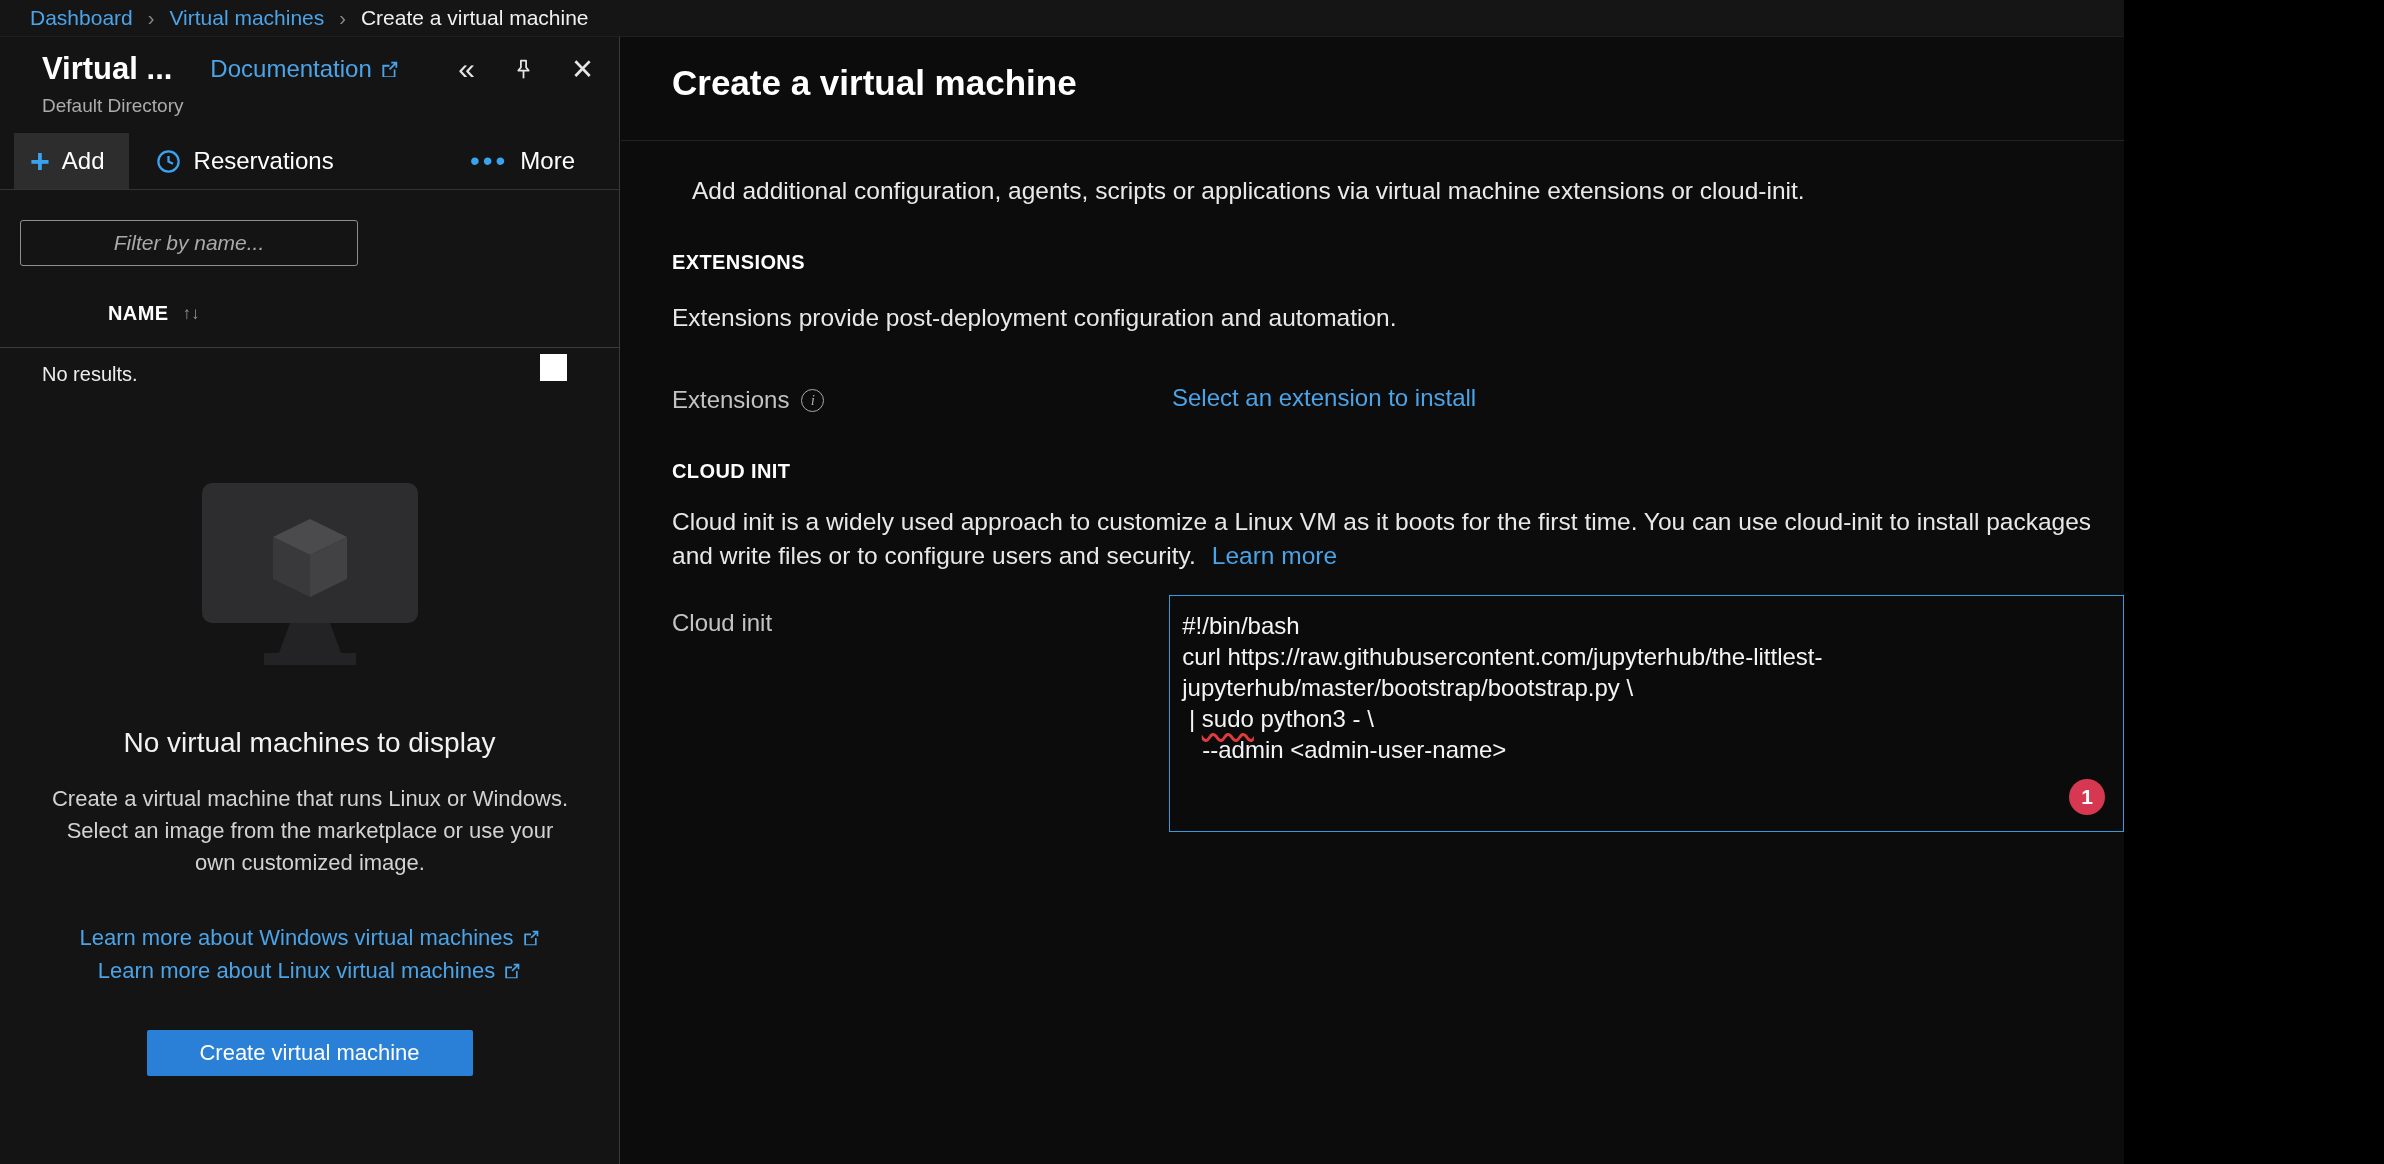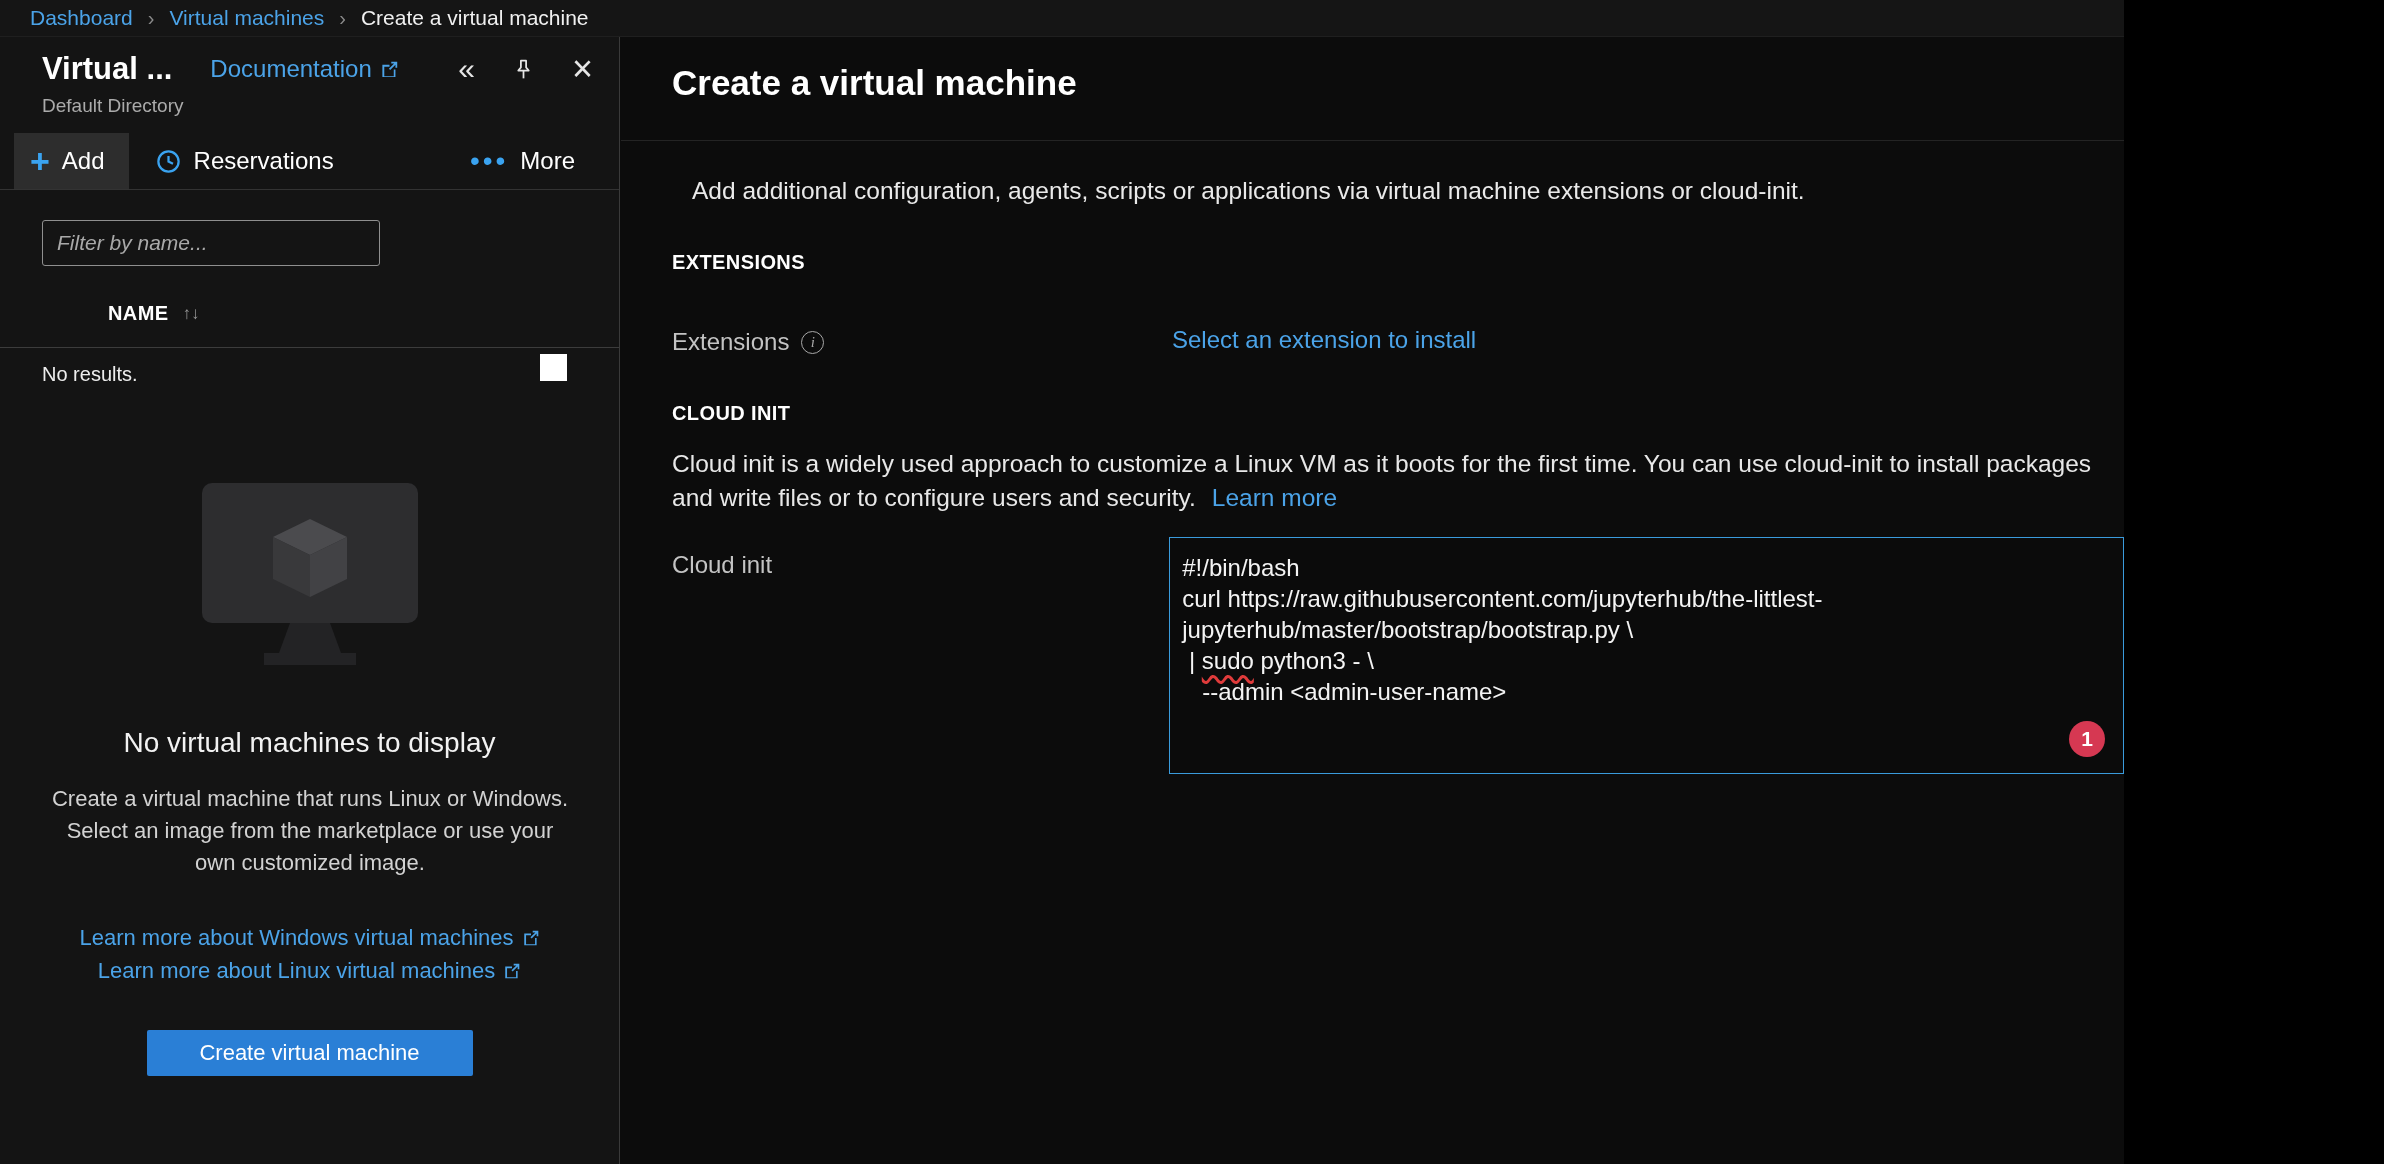--- a/index.html
+++ b/index.html
@@ -46,24 +46,25 @@
   }
   .tb-add { margin-left:14px; background:#2d2d2d; display:flex; align-items:center;
             gap:12px; padding:0 24px 0 16px; }
   .plus { color:#3aa3f0; font-size:34px; font-weight:bold; line-height:0.9; }
   .tb-label { font-size:24px; color:#fff; }
   .tb-item { margin-left:26px; display:flex; align-items:center; gap:12px; }
   .tb-more { display:flex; align-items:center; gap:12px; }
   .dots { color:#3aa3f0; font-size:28px; letter-spacing:3px; line-height:1; }
 
   .sb-filter {
-    margin:30px 0 0 42px; width:338px; height:46px;
+    margin:30px 0 0 20px; width:338px; height:46px;
     background:transparent; border:1px solid #8f8f8f; border-radius:3px;
     color:#ddd; font-size:21px; padding:18px 14px; outline:none;
     font-family:"Liberation Sans", sans-serif;
+    text-align:center;
   }
   .sb-filter::placeholder { font-style:italic; color:#a9a9a9; }
 
   .sb-listheader { margin-top:36px; padding-left:100px; display:flex; align-items:center; gap:14px; }
   .colname { font-size:20px; font-weight:bold; letter-spacing:0.4px; color:#fff;margin-left:8px; }
   .sort { color:#979797; font-size:17px; }
   .sb-divider { margin-top:22px; border-bottom:1px solid #3c3c3c; }
 
   .sb-row { position:relative; padding:15px 0 13px 42px; font-size:20px; color:#ededed; }
   .white-square { position:absolute; right:52px; top:6px; width:27px; height:27px; background:#fff; }
@@ -233,20 +234,21 @@
   </aside>
 
   <main class="main" data-interactable="false">
     <h1 class="main-title" data-interactable="false">Create a virtual machine</h1>
     <div class="main-divider" data-interactable="false"></div>
 
 
     <p class="intro" data-interactable="false">Add additional configuration, agents, scripts or applications via virtual machine extensions or cloud-init.</p>
 
     <h3 class="sec-h" data-interactable="false">EXTENSIONS</h3>
+    <p class="sec-p" data-interactable="false">Extensions provide post-deployment configuration and automation.</p>
 
     <div class="form-row ext-row" data-interactable="false">
       <div class="form-label">
         <span data-interactable="false">Extensions</span>
         <span class="info-i" data-interactable="true">
           <span data-interactable="false">i</span>
         </span>
       </div>
       <a class="action-link" data-interactable="true">Select an extension to install</a>
     </div>

